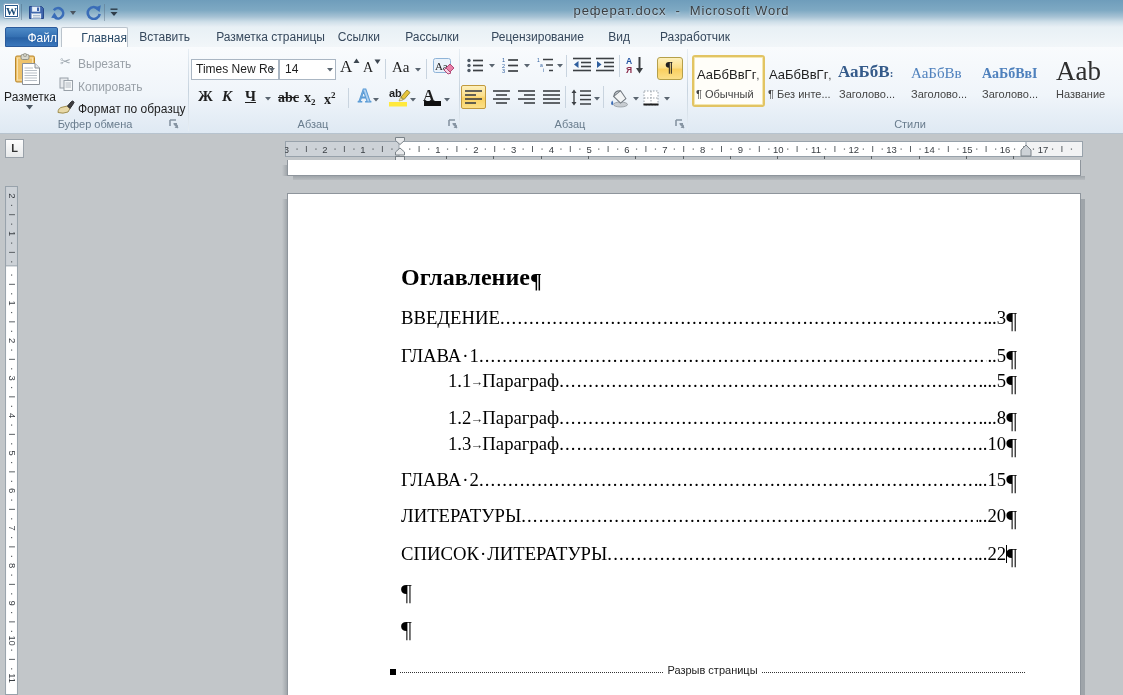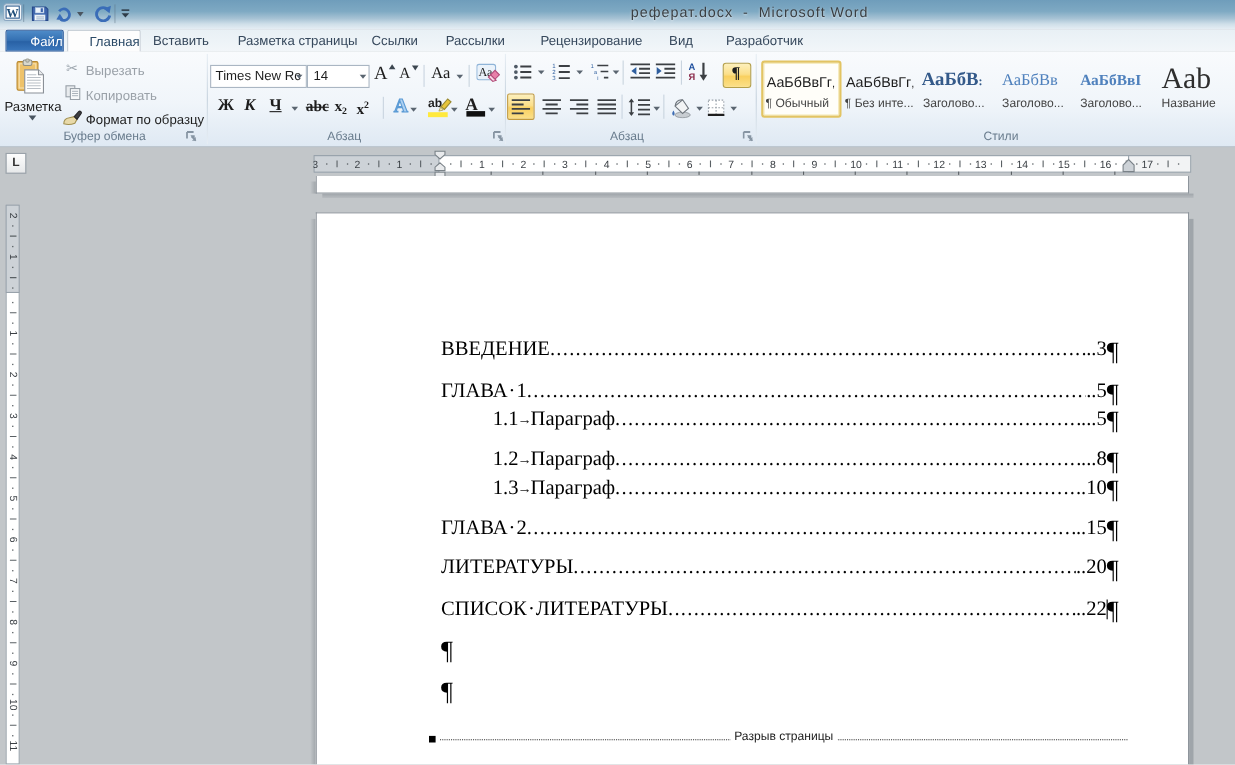--- a/index.html
+++ b/index.html
@@ -562,20 +562,23 @@
 <div class="abs page" style="left:287px;top:160px;width:794px;height:16px;border-top:none"></div>
 <div class="abs" style="left:293px;top:176px;width:792px;height:4px;background:linear-gradient(180deg,#9fa5aa,#b8bcc0)"></div>
 
 <div class="abs" style="left:282px;top:165px;width:5px;height:11px;background:linear-gradient(90deg,rgba(60,70,80,0),rgba(60,70,80,.25))"></div>
 <div class="abs" style="left:282px;top:199px;width:5px;height:496px;background:linear-gradient(90deg,rgba(60,70,80,0),rgba(60,70,80,.25))"></div>
 
 <div class="abs page" id="mainpage" style="left:287px;top:193px;width:794px;height:502px;border-bottom:none"></div>
 <div class="abs" style="left:1081px;top:199px;width:4px;height:496px;background:#9fa5aa"></div>
 
 <div class="abs" id="doc-text" style="left:287px;top:193px;width:794px;height:502px">
+  <div class="line" style="top:73.8px;font-weight:bold;font-size:24px">
+      <span>Оглавление<span class="pil" style="font-size:22px;vertical-align:-3px">¶</span></span>
+    </div>
   <div class="line" style="top:114.7px">
       <span>ВВЕДЕНИЕ</span>
       <span class="dots">....................................................................................................................................................</span>
       <span>..3<span class="pil">¶</span></span>
     </div>
   <div class="line" style="top:153.1px">
       <span>ГЛАВА<span class="sdot">·</span>1</span>
       <span class="dots">....................................................................................................................................................</span>
       <span>..5<span class="pil">¶</span></span>
     </div>

